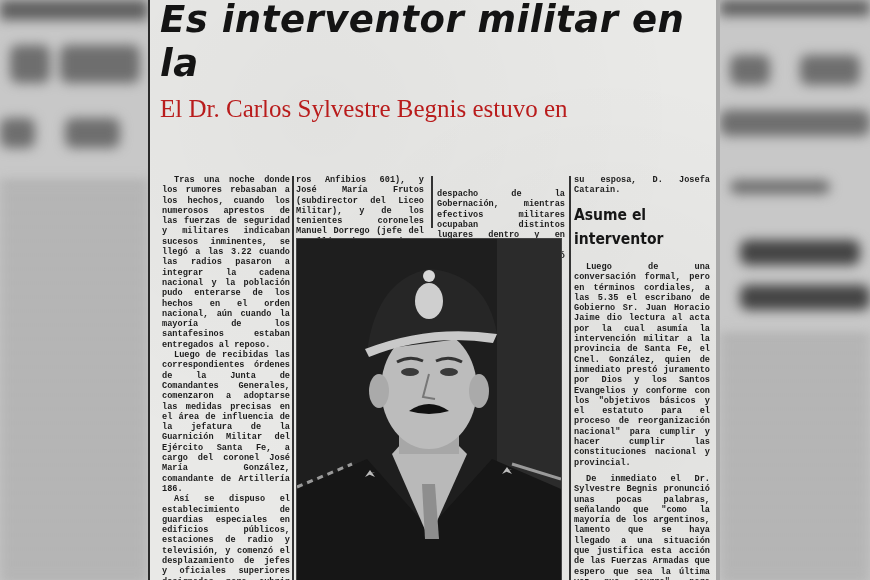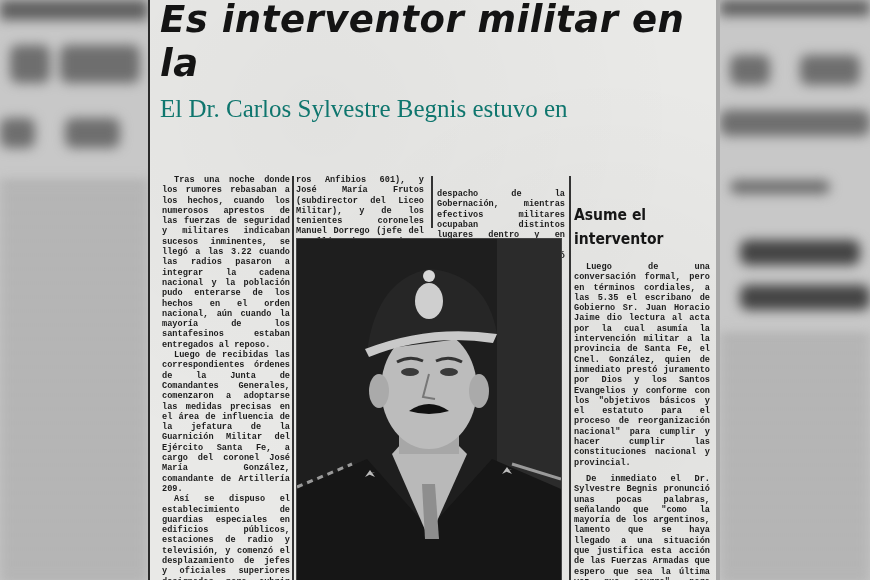--- a/index.html
+++ b/index.html
@@ -15,21 +15,21 @@
       repeating-linear-gradient(0deg, #9a9a9a 0 6px, #c3c3c3 6px 14px);
     opacity:.85; }
   .paper { position:absolute; left:148px; top:0; width:572px; height:580px; background:#e9e9e7; overflow:hidden;text-decoration:underline; }
   .paper::before { content:""; position:absolute; inset:0;
     background: radial-gradient(circle at 30% 20%, rgba(0,0,0,0.03), transparent 60%),
                 radial-gradient(circle at 80% 70%, rgba(0,0,0,0.04), transparent 55%);
     pointer-events:none; }
   .edge-line { position:absolute; left:148px; top:0; width:2px; height:580px; background:#2a2a2a; }
   .edge-line-r { position:absolute; left:716px; top:0; width:4px; height:580px; background:#a9a9a9; }
   .headline { position:absolute; left:12px; top:-2px; width:560px; font-family:"DejaVu Sans", sans-serif; font-weight:bold; font-style:italic; font-size:37px; line-height:44px; color:#141414; letter-spacing:0.5px; }
-  .deck { position:absolute; left:12px; top:93px; width:560px; font-family:"Liberation Serif", serif; font-size:25px; line-height:31px; color:#0f766e; }
+  .deck { position:absolute; left:12px; top:93px; width:560px; font-family:"Liberation Serif", serif; font-size:25px; line-height:31px; color:#b91c1c; }
   .col { position:absolute; font-family:"Liberation Mono", monospace; font-size:8.6px; line-height:10.3px; color:#1c1c1c; font-weight:bold; text-align:justify; }
   .col p { margin:0; text-indent:12px; }
   .col p.noindent { text-indent:0; }
   .col p + p { margin-top:0; }
   .c1 { left:14px; top:175px; width:128px; }
   .c2 { left:148px; top:175px; width:128px; }
   .c3 { left:289px; top:189px; width:128px; }
   .c4 { left:426px; top:175px; width:136px; }
   .rule { position:absolute; width:1.5px; background:#333; }
   .subhead { position:absolute; left:426px; top:203px; width:140px; font-family:"DejaVu Sans", sans-serif; font-weight:bold; font-size:15.5px; line-height:24px; color:#161616; transform:scaleX(0.9); transform-origin:left; }
@@ -66,37 +66,40 @@
 <div class="paper">
   <div class="headline">
     <div>Es interventor militar en la</div>
   </div>
   <div class="deck">
     <div>El Dr. Carlos Sylvestre Begnis estuvo en</div>
   </div>
 
   <div class="col c1">
     <p>Tras una noche donde los rumores rebasaban a los hechos, cuando los numerosos aprestos de las fuerzas de seguridad y militares indicaban sucesos inminentes, se llegó a las 3.22 cuando las radios pasaron a integrar la cadena nacional y la población pudo enterarse de los hechos en el orden nacional, aún cuando la mayoría de los santafesinos estaban entregados al reposo.</p>
-    <p>Luego de recibidas las correspondientes órdenes de la Junta de Comandantes Generales, comenzaron a adoptarse las medidas precisas en el área de influencia de la jefatura de la Guarnición Militar del Ejército Santa Fe, a cargo del coronel José María González, comandante de Artillería 209.</p>
+    <p>Luego de recibidas las correspondientes órdenes de la Junta de Comandantes Generales, comenzaron a adoptarse las medidas precisas en el área de influencia de la jefatura de la Guarnición Militar del Ejército Santa Fe, a cargo del coronel José María González, comandante de Artillería 186.</p>
     <p>Así se dispuso el establecimiento de guardias especiales en edificios públicos, estaciones de radio y televisión, y comenzó el desplazamiento de jefes y oficiales superiores designados para cubrir distintos cargos en la administración pública provincial.</p>
 
   </div>
   <div class="rule" style="left:144px;top:176px;height:404px;"></div>
 
   <div class="col c2">
     <p class="noindent">ros Anfibios 601), y José María Frutos (subdirector del Liceo Militar), y de los tenientes coroneles Manuel Dorrego (jefe del Batallón de Ingenieros de Construc-</p>
   </div>
   <div class="rule" style="left:283px;top:176px;height:52px;"></div>
 
   <div class="col c3">
     <p class="noindent">despacho de la Gobernación, mientras efectivos militares ocupaban distintos lugares dentro y en torno de la Casa Gris.</p>
     <p>Minutos después arribó el</p>
   </div>
   <div class="rule" style="left:421px;top:176px;height:404px;"></div>
 
+  <div class="col c4">
+    <p class="noindent">su esposa, D. Josefa Catarain.</p>
+  </div>
   <div class="subhead">Asume el interventor</div>
   <div class="col c4" style="top:262px;">
     <p>Luego de una conversación formal, pero en términos cordiales, a las 5.35 el escribano de Gobierno Sr. Juan Horacio Jaime dio lectura al acta por la cual asumía la intervención militar a la provincia de Santa Fe, el Cnel. González, quien de inmediato prestó juramento por Dios y los Santos Evangelios y conforme con los "objetivos básicos y el estatuto para el proceso de reorganización nacional" para cumplir y hacer cumplir las constituciones nacional y provincial.</p>
     <p style="margin-top:6px;">De inmediato el Dr. Sylvestre Begnis pronunció unas pocas palabras, señalando que "como la mayoría de los argentinos, lamento que se haya llegado a una situación que justifica esta acción de las Fuerzas Armadas que espero que sea la última vez que ocurra", para después desear éxito en sus tareas al interventor militar.</p>
 
   </div>
 
   <div class="photo">
     <svg width="264" height="342" viewBox="0 0 264 342">
       <rect width="264" height="342" fill="#1e1e1e"></rect>

